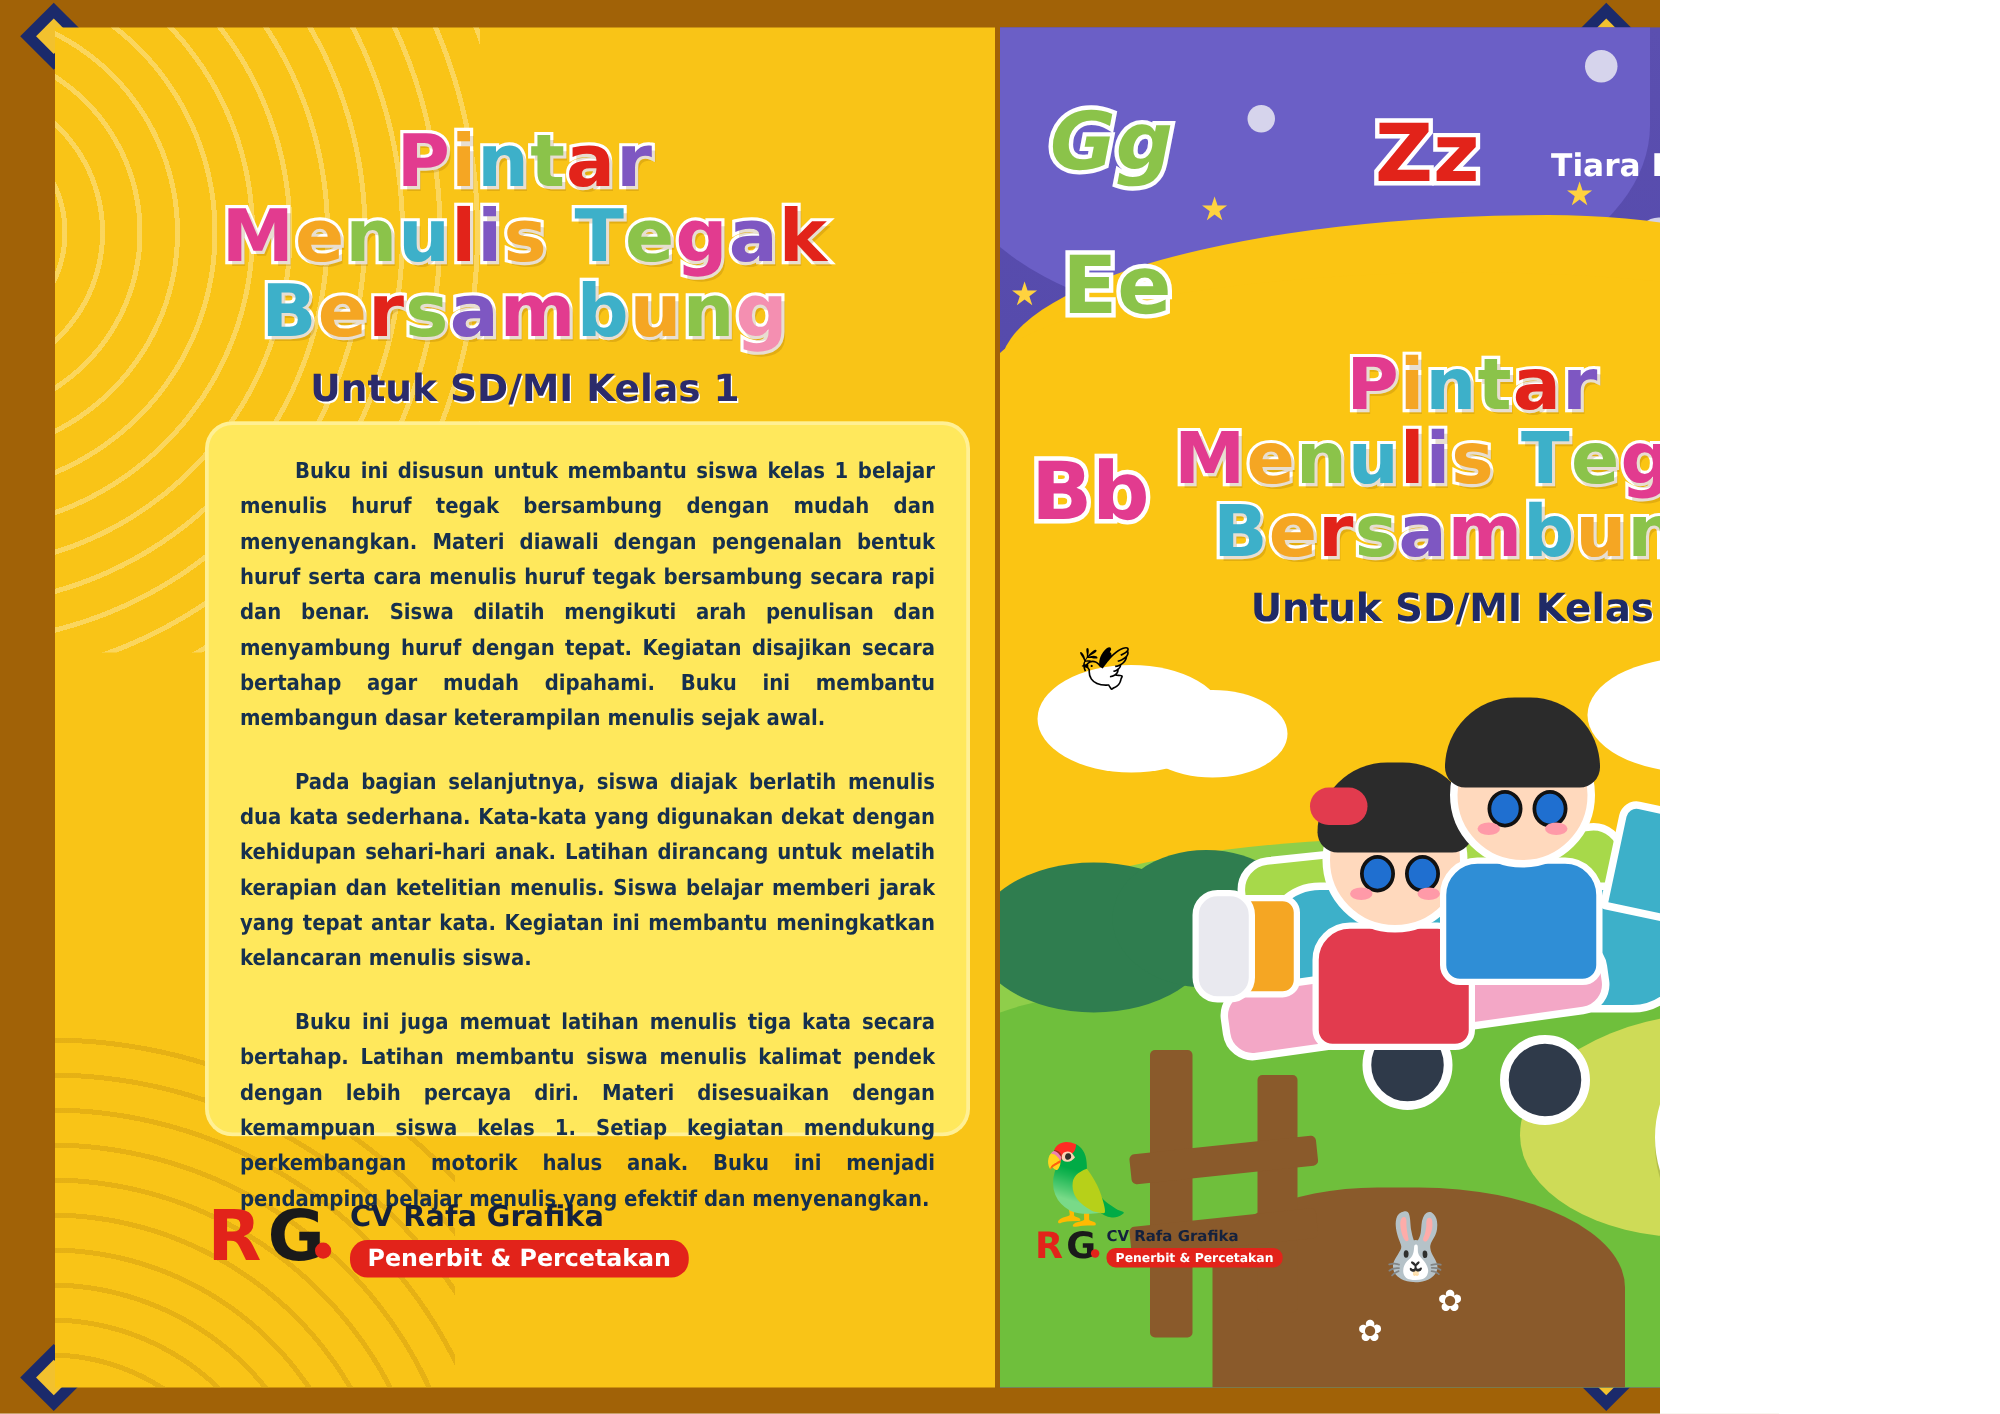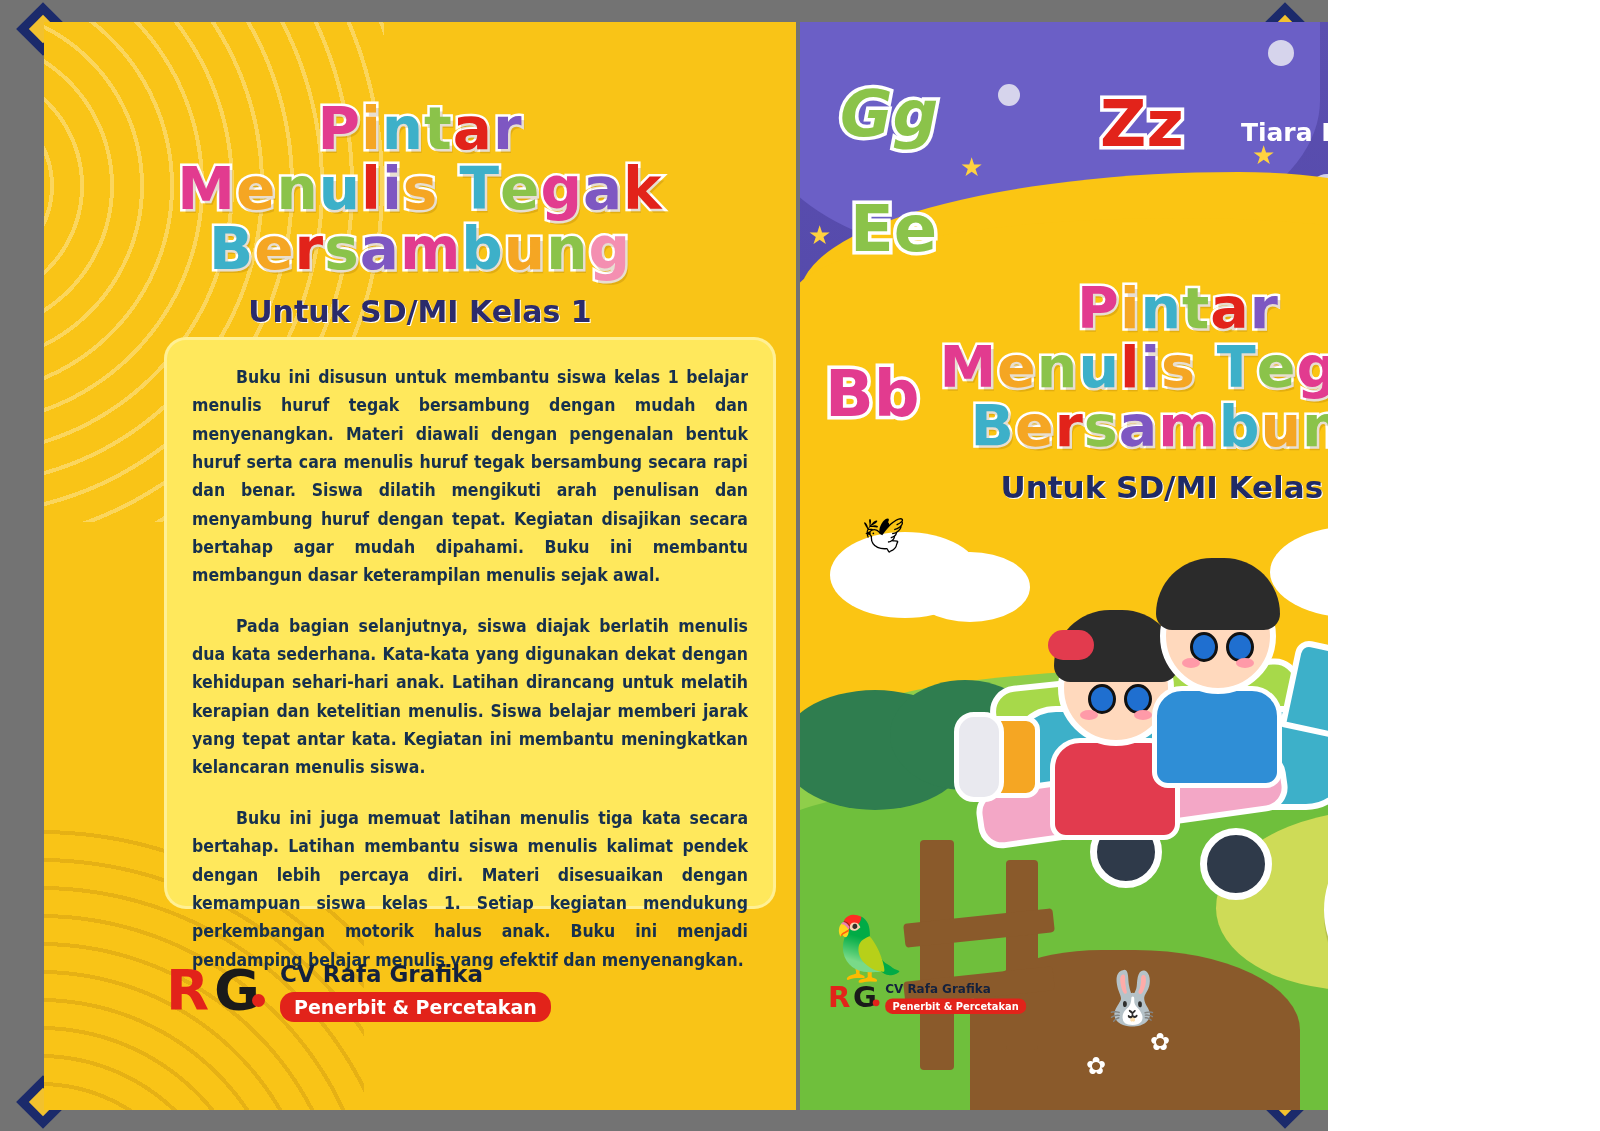--- a/index.html
+++ b/index.html
@@ -1,17 +1,17 @@
 <!DOCTYPE html>
 <html><head>
 <meta charset="utf-8">
 <style>
   html,body{margin:0;padding:0;background:#ffffff;}
   body{font-family:"Liberation Sans",sans-serif;}
-  .page{position:relative;width:1328px;height:1131px;overflow:hidden;background:#737373;}
+  .page{position:relative;width:1328px;height:1131px;overflow:hidden;background:#a16207;}
 
   
   .regmark{position:absolute;width:38px;height:38px;}
   .regmark .sq{position:absolute;inset:0;background:#1b2a6b;transform:rotate(45deg);}
   .regmark .sq2{position:absolute;left:9px;top:9px;width:20px;height:20px;background:#f2c12e;transform:rotate(45deg);}
   .regmark.tl{left:24px;top:10px;}
   .regmark.tr{right:24px;top:10px;}
   .regmark.bl{left:24px;bottom:10px;}
   .regmark.br{right:24px;bottom:10px;}
 

